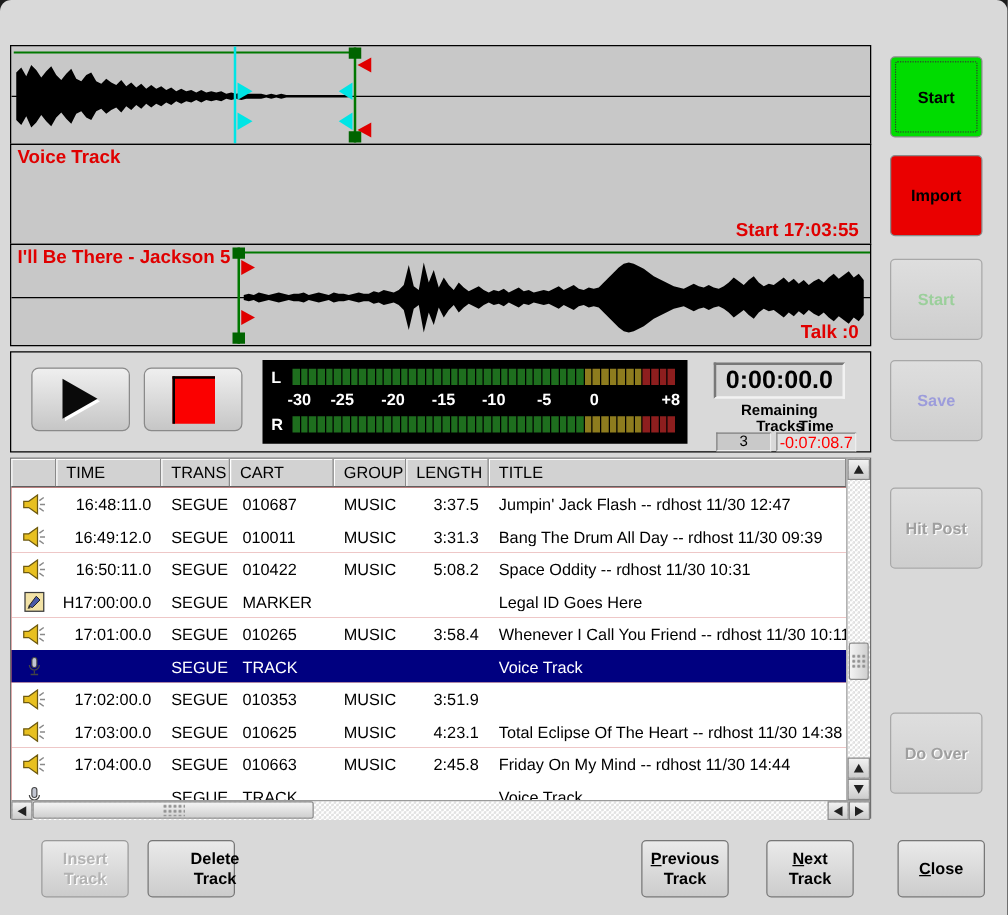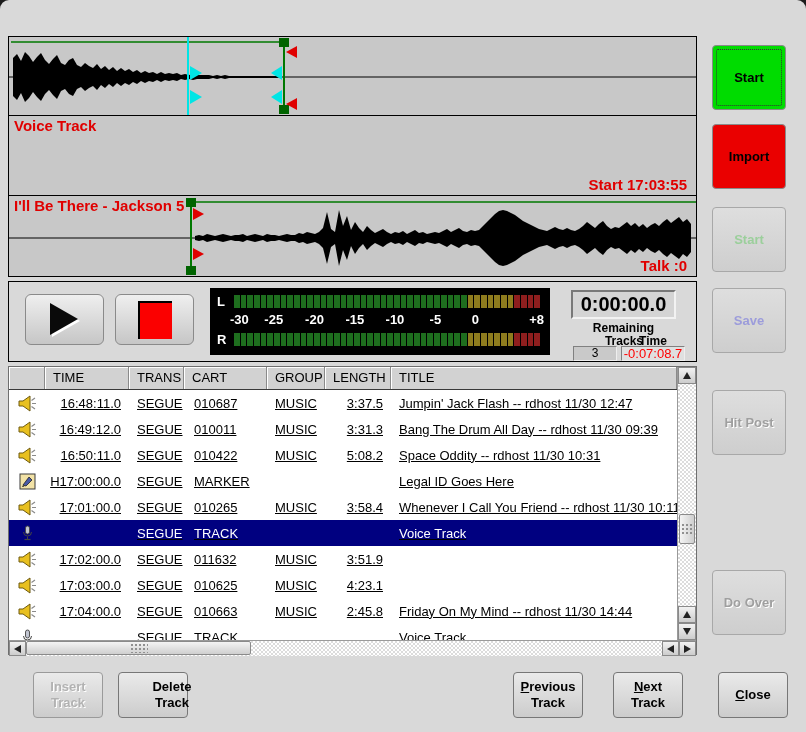--- a/index.html
+++ b/index.html
@@ -69,21 +69,21 @@
   .side.emboss{color:#9f9f9f;text-shadow:1px 1px 0 #fff;}
 
   
   #log{position:absolute;left:8px;top:366px;width:689px;height:289px;border:1px solid #6f6f6f;background:#fff;display:flex;flex-direction:column;}
   #log-main{display:flex;height:273px;}
   #log-content{width:670px;overflow:hidden;display:flex;flex-direction:column;}
   .lgrid{display:grid;grid-template-columns:36px 84px 55px 83px 58px 66px minmax(0,1fr);}
   #log-header{height:23px;background:#d2d2d2;border-bottom:1px solid #3a3a3a;font-size:13px;color:#000;}
   #log-header .hc{border-right:1px solid #8a8a8a;box-shadow:inset 0 1px 0 #fff,inset 1px 0 0 #fff;
     padding:3px 0 0 8px;white-space:nowrap;overflow:hidden;}
-  #log-rows{height:250px;overflow:hidden;background:#b91c1c;text-decoration:underline;}
+  #log-rows{height:250px;overflow:hidden;background:#b91c1c;}
   .lrow{height:26px;align-items:center;font-size:13px;color:#000;background:#fff;}
   .lrow.selected{background:#000080;color:#fff;}
   .lrow .ic{display:flex;align-items:center;justify-content:center;}
   .c-time{text-align:right;padding-right:8px;white-space:nowrap;}
   .c-trans{padding-left:8px;}
   .c-cart{padding-left:10px;}
   .c-group{padding-left:8px;}
   .c-length{text-align:right;padding-right:8px;}
   .c-title{padding-left:8px;white-space:nowrap;overflow:hidden;}
 
@@ -399,36 +399,37 @@
             </div>
             <div class="lrow lgrid">
               <div class="ic">
                 <svg width="19" height="17" viewBox="0 0 19 17">
                   <polygon points="12,1 5,6 1,6 1,11 5,11 12,16" fill="#e8c020" stroke="#6e5a10" stroke-width="1"></polygon>
                   <path d="M13.5,5.5 L17,3 M14,8.5 L18,8.5 M13.5,11.5 L17,14" stroke="#8a8a8a" stroke-width="1.2" fill="none"></path>
                 </svg>
               </div>
               <div class="c-time">17:02:00.0</div>
               <div class="c-trans">SEGUE</div>
-              <div class="c-cart">011632</div>
+              <div class="c-cart">010353</div>
               <div class="c-group">MUSIC</div>
               <div class="c-length">3:51.9</div>
             </div>
             <div class="lrow lgrid">
               <div class="ic">
                 <svg width="19" height="17" viewBox="0 0 19 17">
                   <polygon points="12,1 5,6 1,6 1,11 5,11 12,16" fill="#e8c020" stroke="#6e5a10" stroke-width="1"></polygon>
                   <path d="M13.5,5.5 L17,3 M14,8.5 L18,8.5 M13.5,11.5 L17,14" stroke="#8a8a8a" stroke-width="1.2" fill="none"></path>
                 </svg>
               </div>
               <div class="c-time">17:03:00.0</div>
               <div class="c-trans">SEGUE</div>
               <div class="c-cart">010625</div>
               <div class="c-group">MUSIC</div>
               <div class="c-length">4:23.1</div>
+              <div class="c-title">Total Eclipse Of The Heart -- rdhost 11/30 14:38</div>
             </div>
             <div class="lrow lgrid">
               <div class="ic">
                 <svg width="19" height="17" viewBox="0 0 19 17">
                   <polygon points="12,1 5,6 1,6 1,11 5,11 12,16" fill="#e8c020" stroke="#6e5a10" stroke-width="1"></polygon>
                   <path d="M13.5,5.5 L17,3 M14,8.5 L18,8.5 M13.5,11.5 L17,14" stroke="#8a8a8a" stroke-width="1.2" fill="none"></path>
                 </svg>
               </div>
               <div class="c-time">17:04:00.0</div>
               <div class="c-trans">SEGUE</div>

